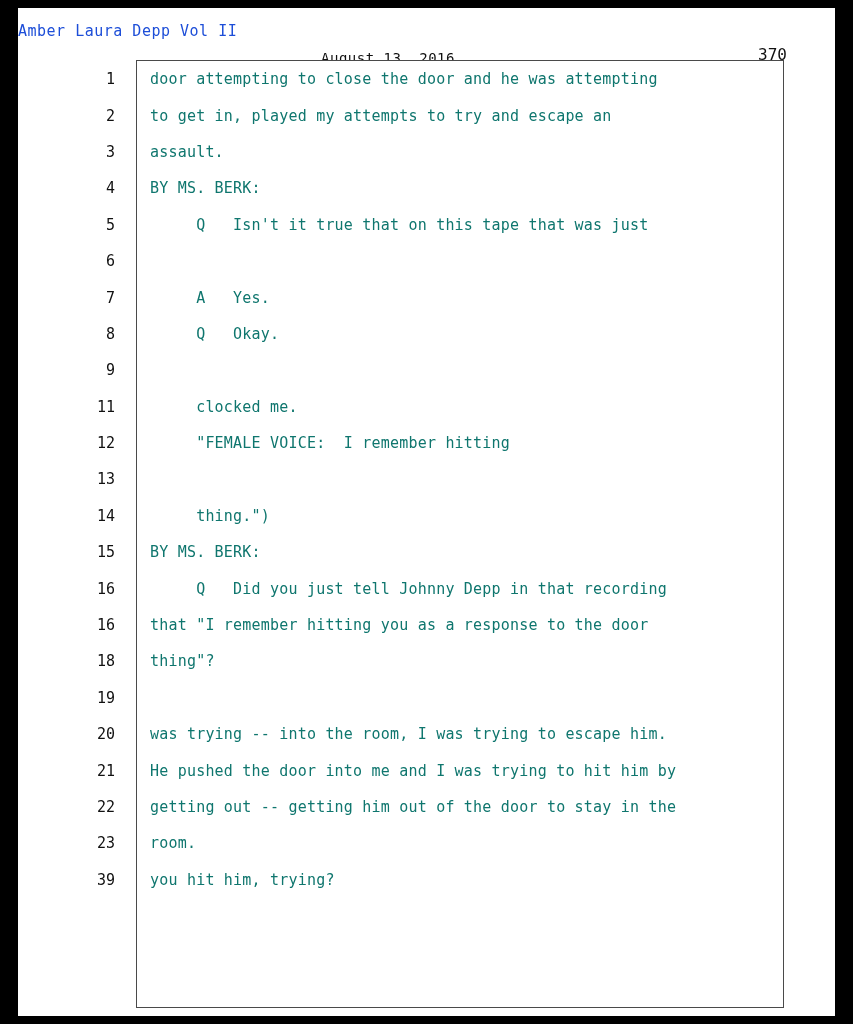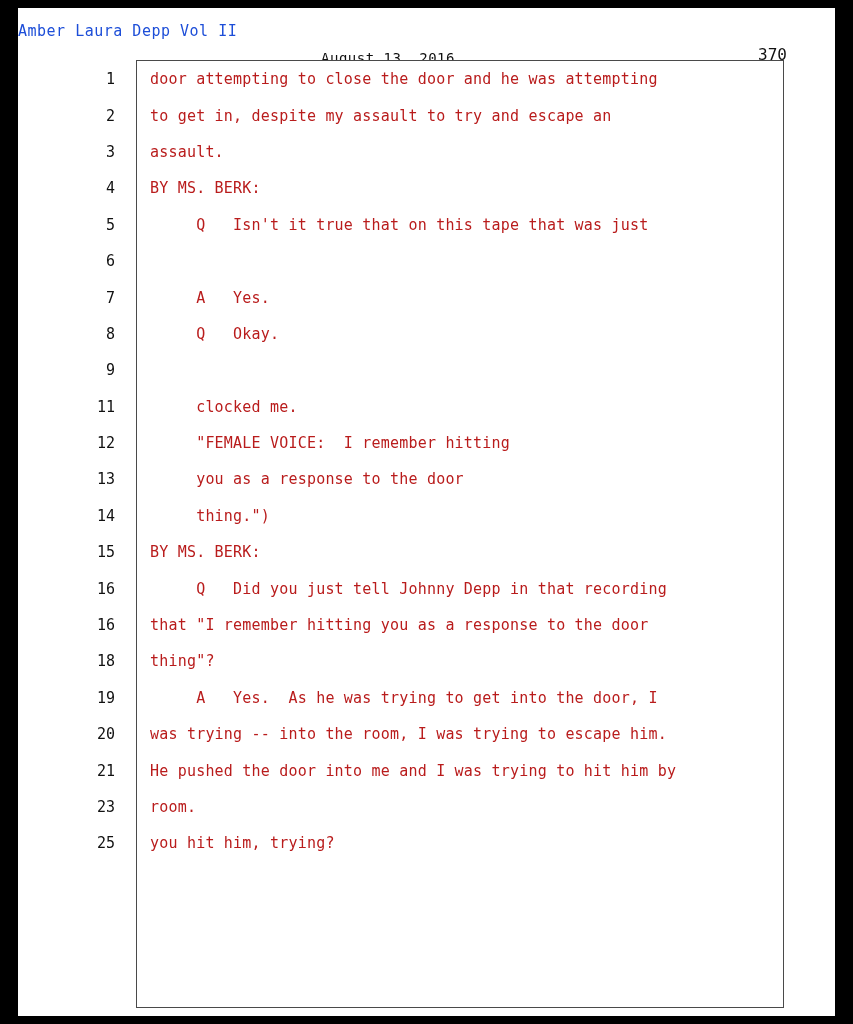--- a/index.html
+++ b/index.html
@@ -82,21 +82,21 @@
     position: absolute;
     left: -96px;
     width: 74px;
     text-align: right;
     font-size: 15px;
     color: #111111;
   }
   .line-text {
     padding-left: 13px;
     font-size: 15px;
-    color: #b91c1c;
+    color: #0f766e;
     white-space: pre;
     letter-spacing: 0.2px;
   }
 </style>
 </head>
 <body>
 
 <div id="page">
 
   <div class="header">
@@ -106,21 +106,21 @@
   </div>
 
   <div class="transcript-box">
     <div class="lines" id="lines-container">
         <div class="line">
           <span class="line-no">1</span>
           <span class="line-text">door attempting to close the door and he was attempting</span>
         </div>
         <div class="line">
           <span class="line-no">2</span>
-          <span class="line-text">to get in, despite my assault to try and escape an</span>
+          <span class="line-text">to get in, played my attempts to try and escape an</span>
         </div>
         <div class="line">
           <span class="line-no">3</span>
           <span class="line-text">assault.</span>
         </div>
         <div class="line">
           <span class="line-no">4</span>
           <span class="line-text">BY MS. BERK:</span>
         </div>
         <div class="line">
@@ -144,21 +144,20 @@
         <div class="line">
           <span class="line-no">11</span>
           <span class="line-text">     clocked me.</span>
         </div>
         <div class="line">
           <span class="line-no">12</span>
           <span class="line-text">     "FEMALE VOICE:  I remember hitting</span>
         </div>
         <div class="line">
           <span class="line-no">13</span>
-          <span class="line-text">     you as a response to the door</span>
         </div>
         <div class="line">
           <span class="line-no">14</span>
           <span class="line-text">     thing.")</span>
         </div>
         <div class="line">
           <span class="line-no">15</span>
           <span class="line-text">BY MS. BERK:</span>
         </div>
         <div class="line">
@@ -168,34 +167,37 @@
         <div class="line">
           <span class="line-no">16</span>
           <span class="line-text">that "I remember hitting you as a response to the door</span>
         </div>
         <div class="line">
           <span class="line-no">18</span>
           <span class="line-text">thing"?</span>
         </div>
         <div class="line">
           <span class="line-no">19</span>
-          <span class="line-text">     A   Yes.  As he was trying to get into the door, I</span>
         </div>
         <div class="line">
           <span class="line-no">20</span>
           <span class="line-text">was trying -- into the room, I was trying to escape him.</span>
         </div>
         <div class="line">
           <span class="line-no">21</span>
           <span class="line-text">He pushed the door into me and I was trying to hit him by</span>
         </div>
         <div class="line">
+          <span class="line-no">22</span>
+          <span class="line-text">getting out -- getting him out of the door to stay in the</span>
+        </div>
+        <div class="line">
           <span class="line-no">23</span>
           <span class="line-text">room.</span>
         </div>
         <div class="line">
-          <span class="line-no">25</span>
+          <span class="line-no">39</span>
           <span class="line-text">you hit him, trying?</span>
         </div>
       </div>
   </div>
 
 </div>
 
 </body></html>

